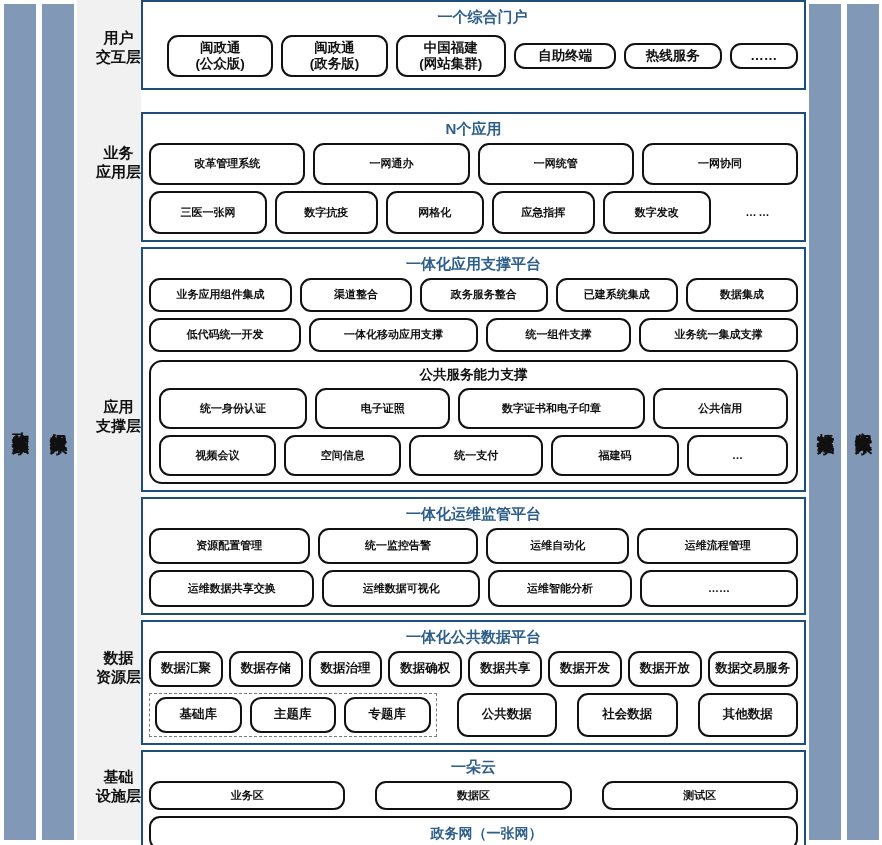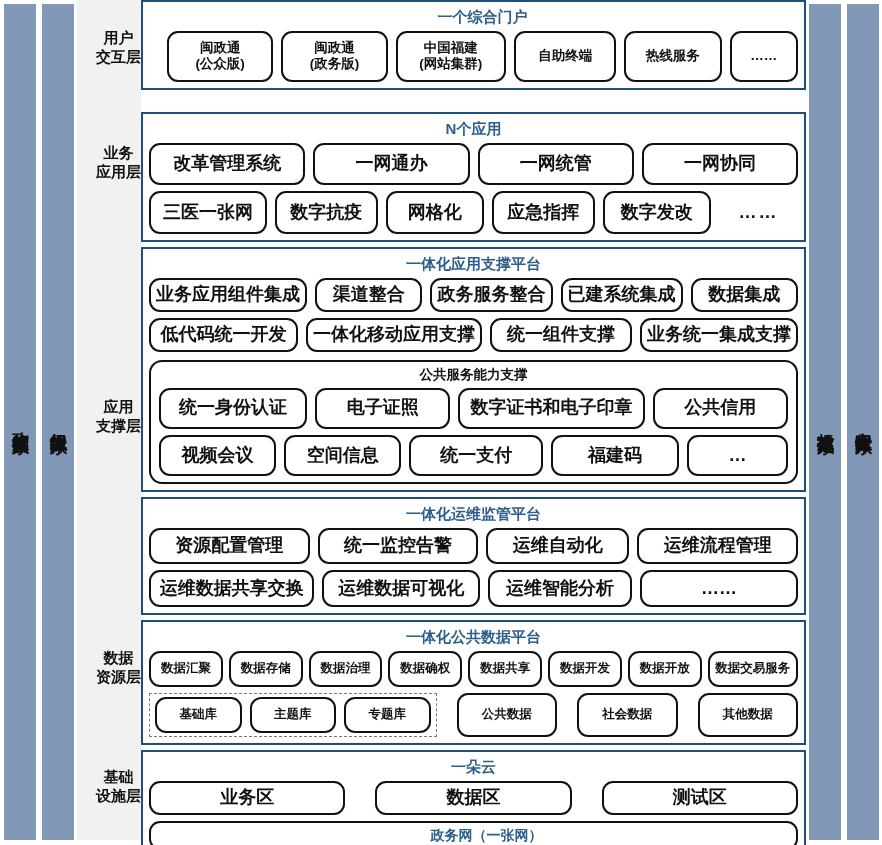--- a/index.html
+++ b/index.html
@@ -101,21 +101,21 @@
   }
   .row:last-child{margin-bottom:0;}
   .node{
     border:2px solid #111111;
     border-radius:11px;
     background:#ffffff;
     display:flex;
     align-items:center;
     justify-content:center;
     text-align:center;
-    font-size:18px;
+    font-size:11px;
     font-weight:bold;
     color:#111111;
     line-height:1.2;
     padding:3px 5px;
     box-sizing:border-box;
     white-space:nowrap;
   }
   .node.multi{white-space:normal;}
   .node.plain{
     border:none;
@@ -150,21 +150,21 @@
   }
 
   
   .p-portal{flex:0 0 90px;padding-left:24px;}
   .p-biz{flex:0 0 130px;margin-top:17px;}
   .p-appsup{flex:0 0 245px;}
   .p-ops{flex:0 0 118px;}
   .p-data{flex:0 0 125px;}
   .p-infra{flex:0 0 108px;}
 
-  .p-portal .row{flex:1 1 auto;}
+  .p-portal .row{flex:1 1 auto;align-items:center;}
   .p-biz .row{flex:1 1 auto;}
   .p-appsup .row{flex:0 0 34px;}
   .p-appsup .subpanel{flex:1 1 auto;}
   .p-appsup .subpanel .row{flex:1 1 auto;}
   .p-ops .row{flex:1 1 auto;}
   .p-data .row{flex:1 1 auto;gap:20px;}
   .p-infra .row{flex:1 1 auto;}
 
   .p-portal .node{font-size:13.5px;}
   .p-data .node{font-size:12.5px;padding:3px 2px;}

